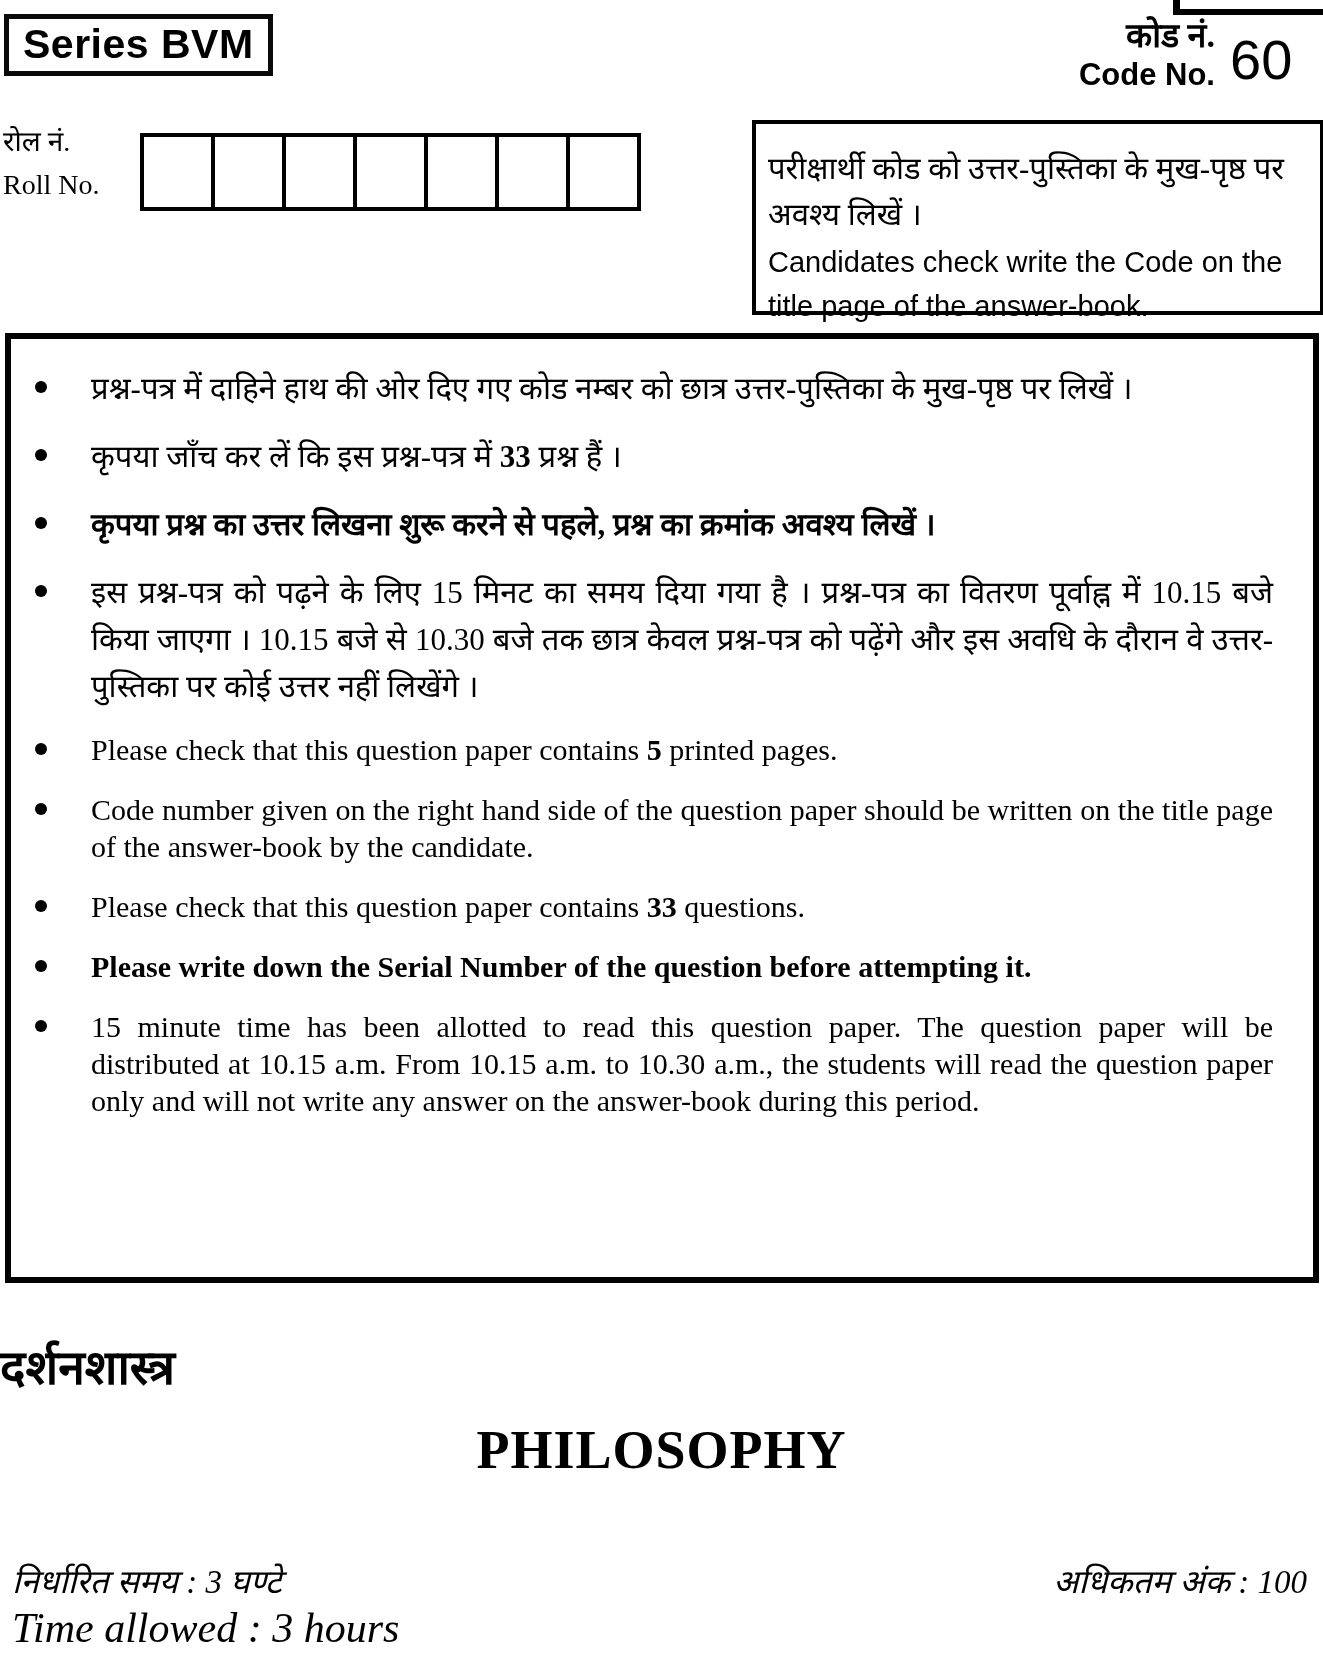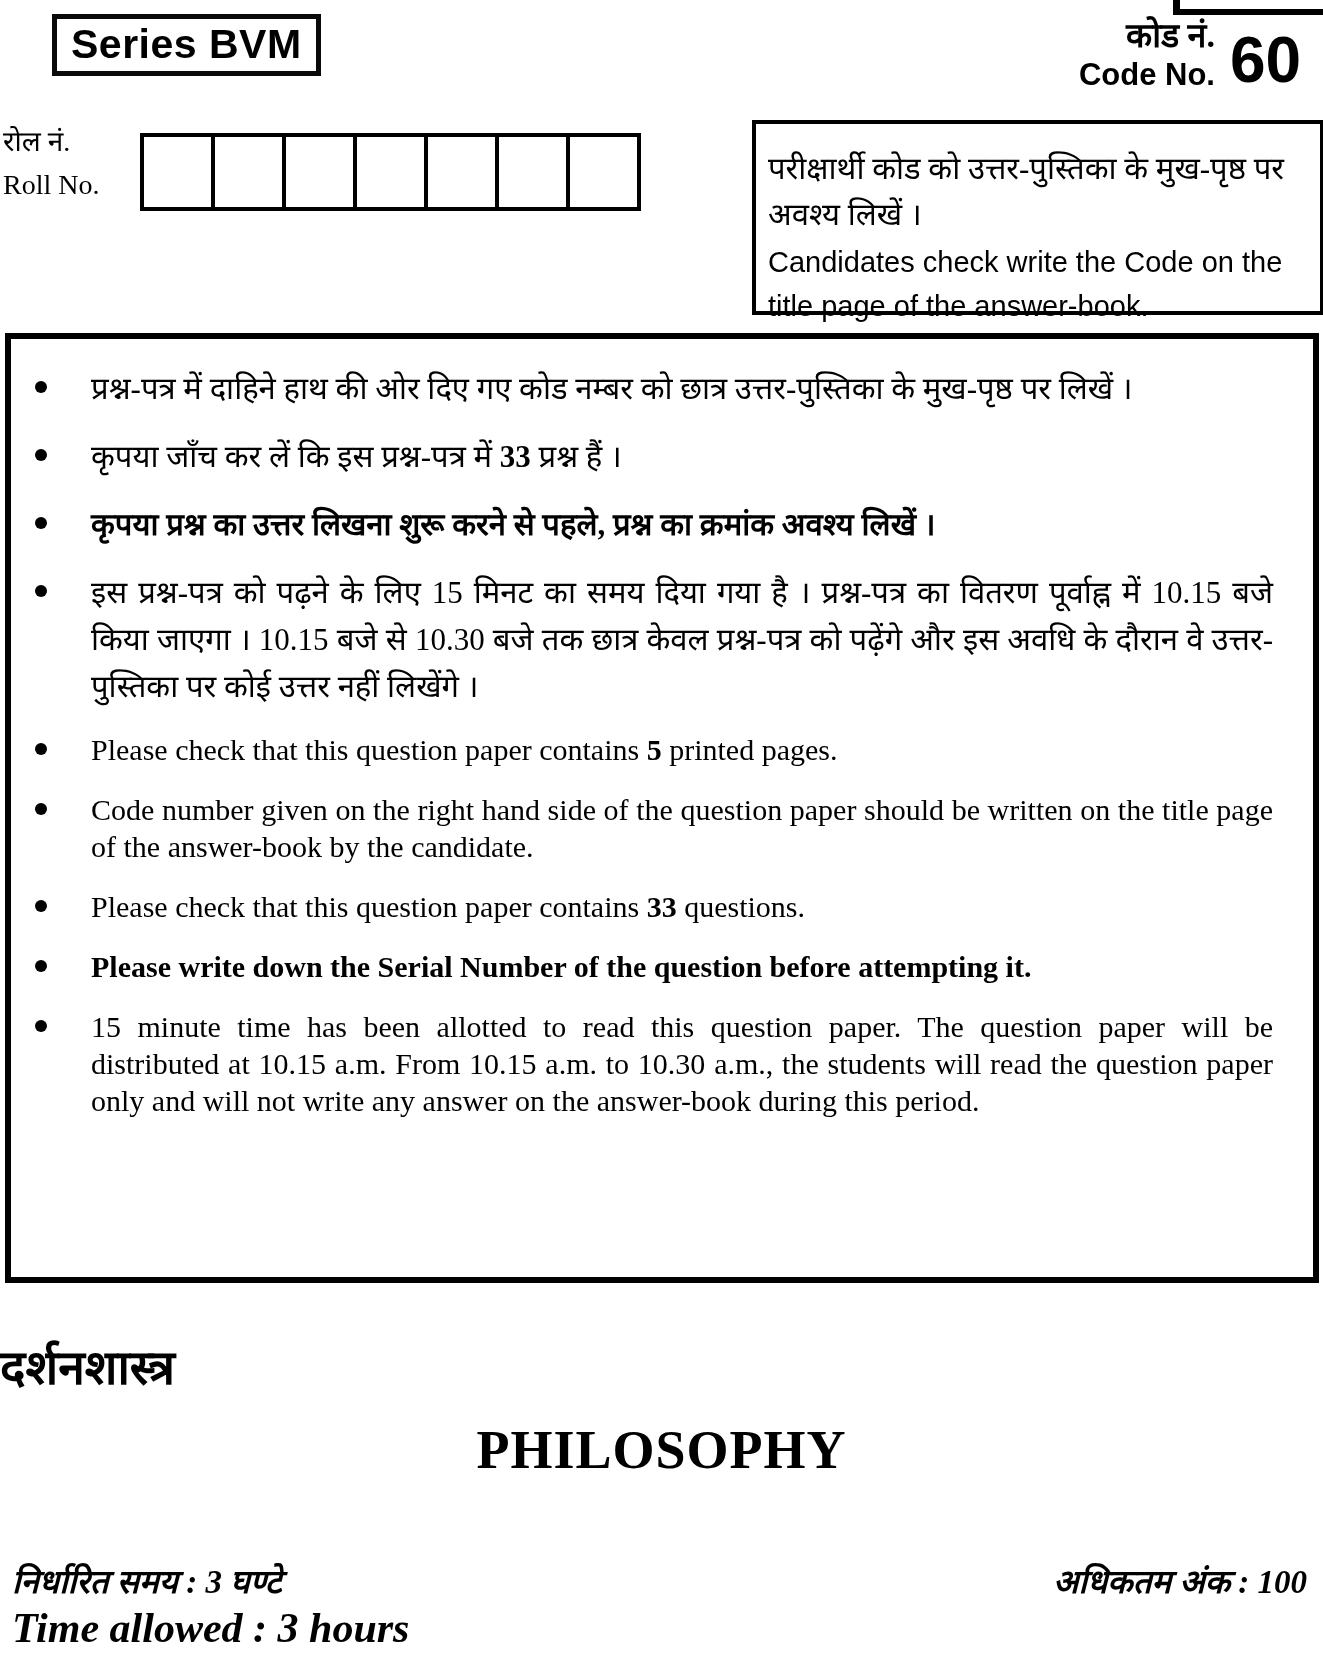--- a/index.html
+++ b/index.html
@@ -13,21 +13,20 @@
     font-family:"Liberation Serif", serif;
   }
   
   .series-box{
     position:absolute; left:4px; top:14px;
     border:5px solid #0a0a0a;
     padding:2px 14px 4px 14px;
     font-family:"Liberation Sans", sans-serif;
     font-weight:bold; font-size:41px; line-height:46px;
     letter-spacing:0.5px;
-    margin-left:48px;
   }
   .corner-partial{
     position:absolute; left:1173px; top:0;
     width:143px; height:9px;
     border-left:7px solid #000;
     border-bottom:6px solid #000;
   }
   .code-labels{
     position:absolute; left:990px; top:16px; width:225px;
     text-align:right;
@@ -36,21 +35,21 @@
     font-family:"Liberation Serif","DejaVu Sans",serif;
     font-weight:bold; font-size:34px; line-height:40px;
   }
   .code-label-en{
     font-family:"Liberation Sans", sans-serif;
     font-weight:bold; font-size:31px; line-height:38px;
   }
   .code-number{
     position:absolute; left:1230px; top:22px;
     font-family:"Liberation Sans", sans-serif;
-    font-weight:bold; font-size:64px; line-height:76px;
+    font-weight:normal; font-size:56px; line-height:76px;
   }
   .roll-labels{
     position:absolute; left:3px; top:120px;
     font-family:Liberation Serif, serif;
     font-size:28px; line-height:43px;
   }
   .roll-grid{
     position:absolute; left:140px; top:133px;
     display:flex;
   }
@@ -120,21 +119,20 @@
     text-align:center;
     font-family:"Liberation Serif", serif;
     font-weight:bold; font-size:54px; line-height:64px;
     letter-spacing:1px;
   }
   
   .footer-row{
     position:absolute; left:12px; right:16px;
     display:flex; justify-content:space-between;
     font-style:italic;
-    font-weight:bold;
   }
   .footer-row.hi{
     top:1558px;
     font-family:"Liberation Serif","DejaVu Sans",serif;
     font-size:33px;
   }
   .footer-row.en{
     top:1604px;
     font-family:"Liberation Serif", serif;
     font-size:42px;

